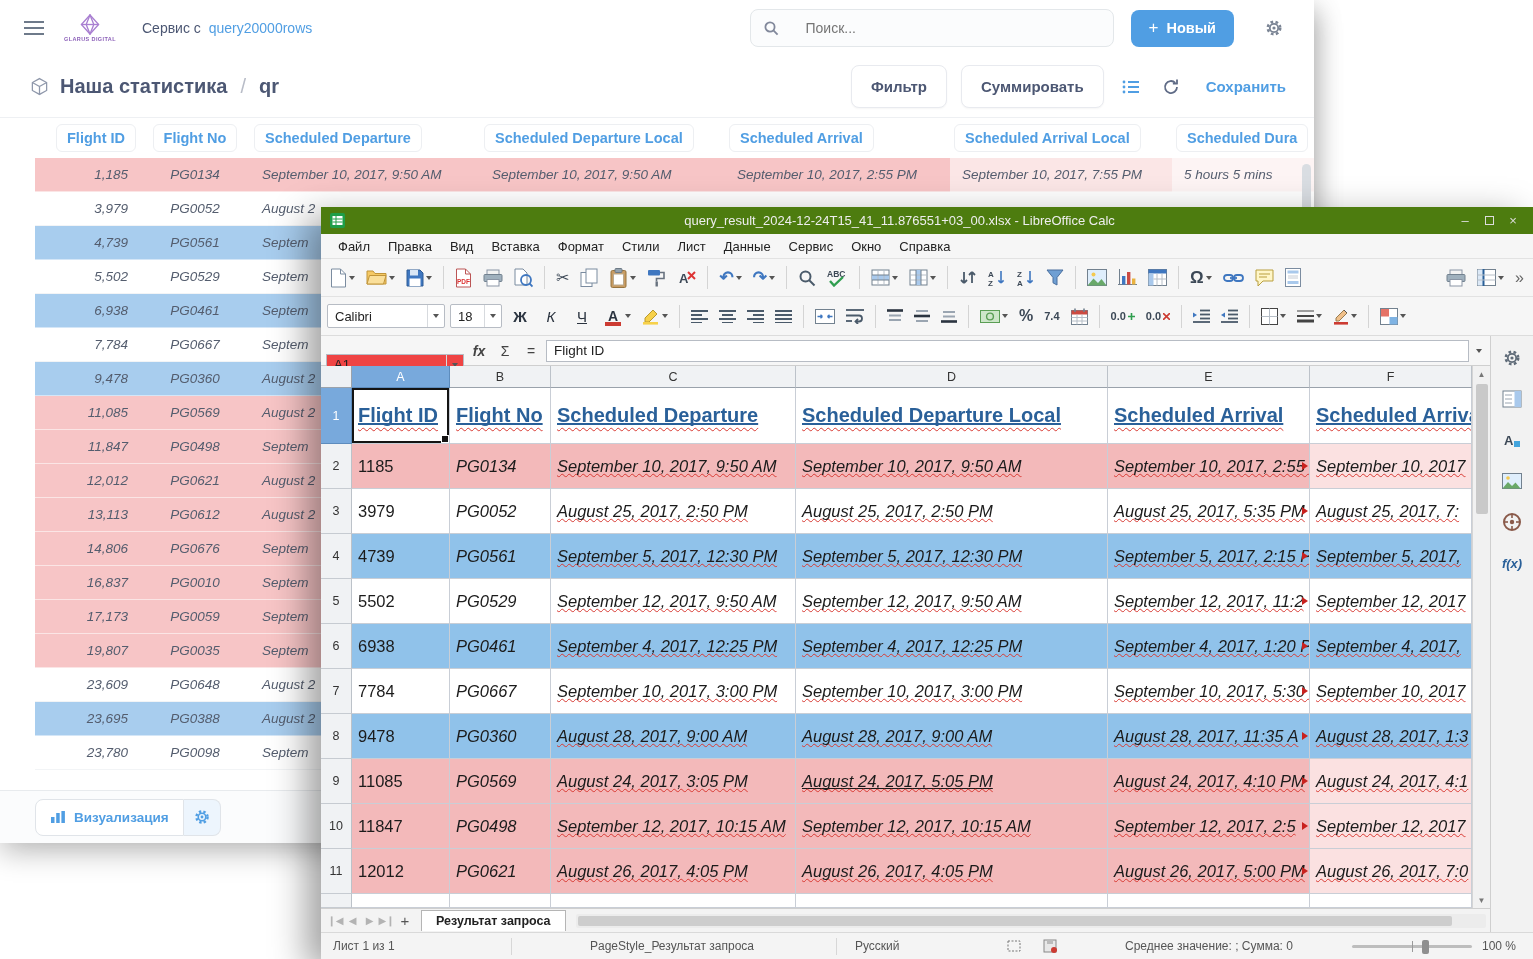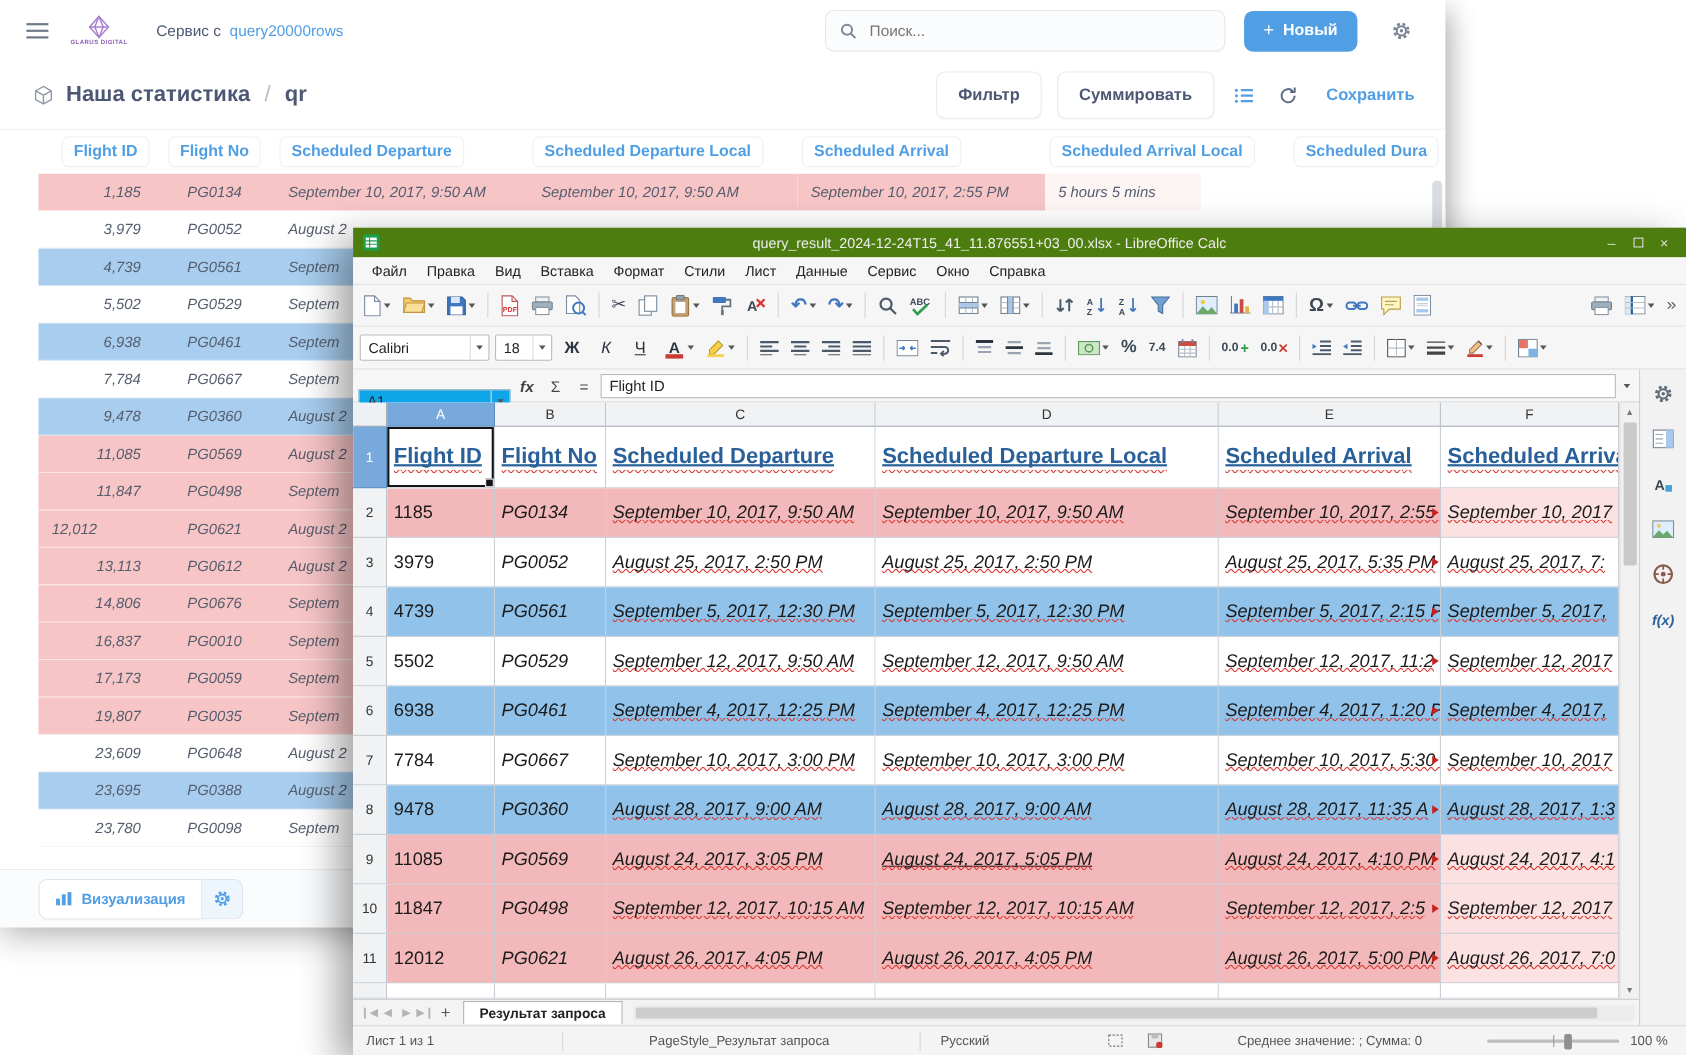--- a/index.html
+++ b/index.html
@@ -12,21 +12,21 @@
     box-shadow:0 10px 26px rgba(0,0,0,.25),14px 0 26px -12px rgba(0,0,0,.18);z-index:1;}
   .wa-top{height:56px;display:flex;align-items:center;padding:0 26px 0 24px;}
   .ham{width:20px;height:14px;border-top:2px solid #6e7a8a;border-bottom:2px solid #6e7a8a;position:relative;cursor:pointer;}
   .ham::after{content:'';position:absolute;left:0;right:0;top:4px;height:2px;background:#6e7a8a;}
   .logo{margin-left:20px;display:flex;flex-direction:column;align-items:center;width:52px;}
   .logo-cap{font-size:5.5px;color:#8b5fb8;letter-spacing:.4px;font-weight:700;margin-top:1px;white-space:nowrap;}
   .startwith{margin-left:26px;font-size:14px;color:#4c5773;}
   .startwith a{color:#509ee3;text-decoration:none;margin-left:4px;}
   .wa-search{margin-left:auto;width:364px;height:38px;border:1px solid #e3e7ea;border-radius:8px;
     display:flex;align-items:center;padding:0 12px;background:#fbfcfd;}
-  .wa-search input{border:0;outline:0;background:transparent;font-size:14px;color:#15803d;margin-left:10px;width:280px;font-family:inherit;}
+  .wa-search input{border:0;outline:0;background:transparent;font-size:14px;color:#15803d;margin-left:25px;width:280px;font-family:inherit;}
   .btn-new{margin-left:17px;height:37px;background:#509ee3;border-radius:8px;color:#fff;font-size:14.5px;
     font-weight:700;display:flex;align-items:center;padding:0 18px;cursor:pointer;}
   .btn-new .plus{font-size:17px;font-weight:400;margin-right:8px;}
   .wa-gear{margin-left:26px;cursor:pointer;display:flex;}
   .wa-head{height:62px;display:flex;align-items:center;padding:0 28px 0 30px;border-bottom:1px solid #eef0f3;}
   .wa-title{display:flex;align-items:center;gap:11px;font-size:20px;color:#4c5773;font-weight:700;}
   .wa-title .sep2{color:#b8bcc7;font-weight:400;margin:0 2px;}
   .wa-actions{margin-left:auto;display:flex;align-items:center;gap:14px;}
   .btn-ghost{background:#fff;border:1px solid #e8eaef;border-radius:8px;box-shadow:0 1px 2px rgba(0,0,0,.04);
     font-size:15px;color:#4c5773;font-weight:700;padding:12px 19px;cursor:pointer;}
@@ -72,21 +72,21 @@
   .combo{display:flex;align-items:center;background:#fff;border:1px solid #b7bcc4;border-radius:2px;height:24px;padding-left:7px;}
   .combo .cval{font-size:13px;color:#222;flex:1;}
   .combo .cbtn{width:17px;height:100%;border-left:1px solid #d7dade;display:flex;align-items:center;justify-content:center;cursor:pointer;}
   .fmt-letter{font-size:15px;color:#2b3440;width:20px;text-align:center;}
   .b7{font-weight:700;} .i7{font-style:italic;} .u7{text-decoration:underline;}
   .fontcolor{position:relative;width:20px;text-align:center;font-size:14px;color:#2b3440;font-weight:700;}
   .fontcolor::after{content:'';position:absolute;left:2px;right:2px;bottom:-2px;height:4px;background:#cc3b32;}
   .smalltxt{font-size:11px;font-weight:700;color:#3c4856;}
 
   .c-fbar{height:30px;background:#f6f6f6;border-bottom:1px solid #cfcfcf;display:flex;align-items:center;padding:0 5px;gap:4px;}
-  .namebox{width:138px;height:22px;background:#0ea5e9;border:1px solid #b7bcc4;display:flex;align-items:center;margin-top:28px;}
+  .namebox{width:138px;height:22px;background:#ef4444;border:1px solid #b7bcc4;display:flex;align-items:center;margin-top:28px;}
   .namebox .nval{flex:1;font-size:13px;color:#222;padding-left:7px;}
   .fbtn{width:22px;height:22px;display:flex;align-items:center;justify-content:center;font-size:14px;color:#444;cursor:pointer;}
   .finput{flex:1;height:22px;background:#fff;border:1px solid #b7bcc4;font-size:13.5px;color:#222;display:flex;align-items:center;padding-left:7px;}
 
   .c-body{flex:1;display:flex;min-height:0;}
   .c-left{width:1169px;display:flex;flex-direction:column;min-width:0;}
   .c-gridwrap{flex:1;display:flex;min-height:0;}
   .c-grid{width:1151px;background:#fff;overflow:hidden;position:relative;}
   .ghead{display:flex;height:22px;}
   .gcorner{width:31px;background:#eef1f4;border-right:1px solid #9aa2ab;border-bottom:1px solid #9aa2ab;flex:none;}
@@ -230,20 +230,21 @@
           <span class="box">Scheduled Dura</span>
         </span>
       </div>
     <div>
         <div class="wrow wr-pink">
           <span class="wcell wc0" style="width: 105px; text-align: right;">1,185</span>
           <span class="wcell wc1" style="width: 110px; text-align: center;">PG0134</span>
           <span class="wcell wc2" style="width: 230px;">September 10, 2017, 9:50 AM</span>
           <span class="wcell wc3" style="width: 245px;">September 10, 2017, 9:50 AM</span>
           <span class="wcell wc4" style="width: 225px;">September 10, 2017, 2:55 PM</span>
+          <span class="wcell wc5" style="width: 222px;">September 10, 2017, 7:55 PM</span>
           <span class="wcell wc6" style="width: 142px;">5 hours 5 mins</span>
         </div>
         <div class="wrow wr-white">
           <span class="wcell wc0" style="width: 105px; text-align: right;">3,979</span>
           <span class="wcell wc1" style="width: 110px; text-align: center;">PG0052</span>
           <span class="wcell wc2" style="width: 230px;">August 2</span>
           <span class="wcell wc3" style="width: 245px;"></span>
           <span class="wcell wc4" style="width: 225px;"></span>
           <span class="wcell wc5" style="width: 222px;"></span>
           <span class="wcell wc6" style="width: 142px;"></span>
@@ -305,21 +306,21 @@
         <div class="wrow wr-pink">
           <span class="wcell wc0" style="width: 105px; text-align: right;">11,847</span>
           <span class="wcell wc1" style="width: 110px; text-align: center;">PG0498</span>
           <span class="wcell wc2" style="width: 230px;">Septem</span>
           <span class="wcell wc3" style="width: 245px;"></span>
           <span class="wcell wc4" style="width: 225px;"></span>
           <span class="wcell wc5" style="width: 222px;"></span>
           <span class="wcell wc6" style="width: 142px;"></span>
         </div>
         <div class="wrow wr-pink">
-          <span class="wcell wc0" style="width: 105px; text-align: left;">12,012</span>
+          <span class="wcell wc0" style="width: 105px; text-align: right;">12,012</span>
           <span class="wcell wc1" style="width: 110px; text-align: center;">PG0621</span>
           <span class="wcell wc2" style="width: 230px;">August 2</span>
           <span class="wcell wc3" style="width: 245px;"></span>
           <span class="wcell wc4" style="width: 225px;"></span>
           <span class="wcell wc5" style="width: 222px;"></span>
           <span class="wcell wc6" style="width: 142px;"></span>
         </div>
         <div class="wrow wr-pink">
           <span class="wcell wc0" style="width: 105px; text-align: right;">13,113</span>
           <span class="wcell wc1" style="width: 110px; text-align: center;">PG0612</span>

